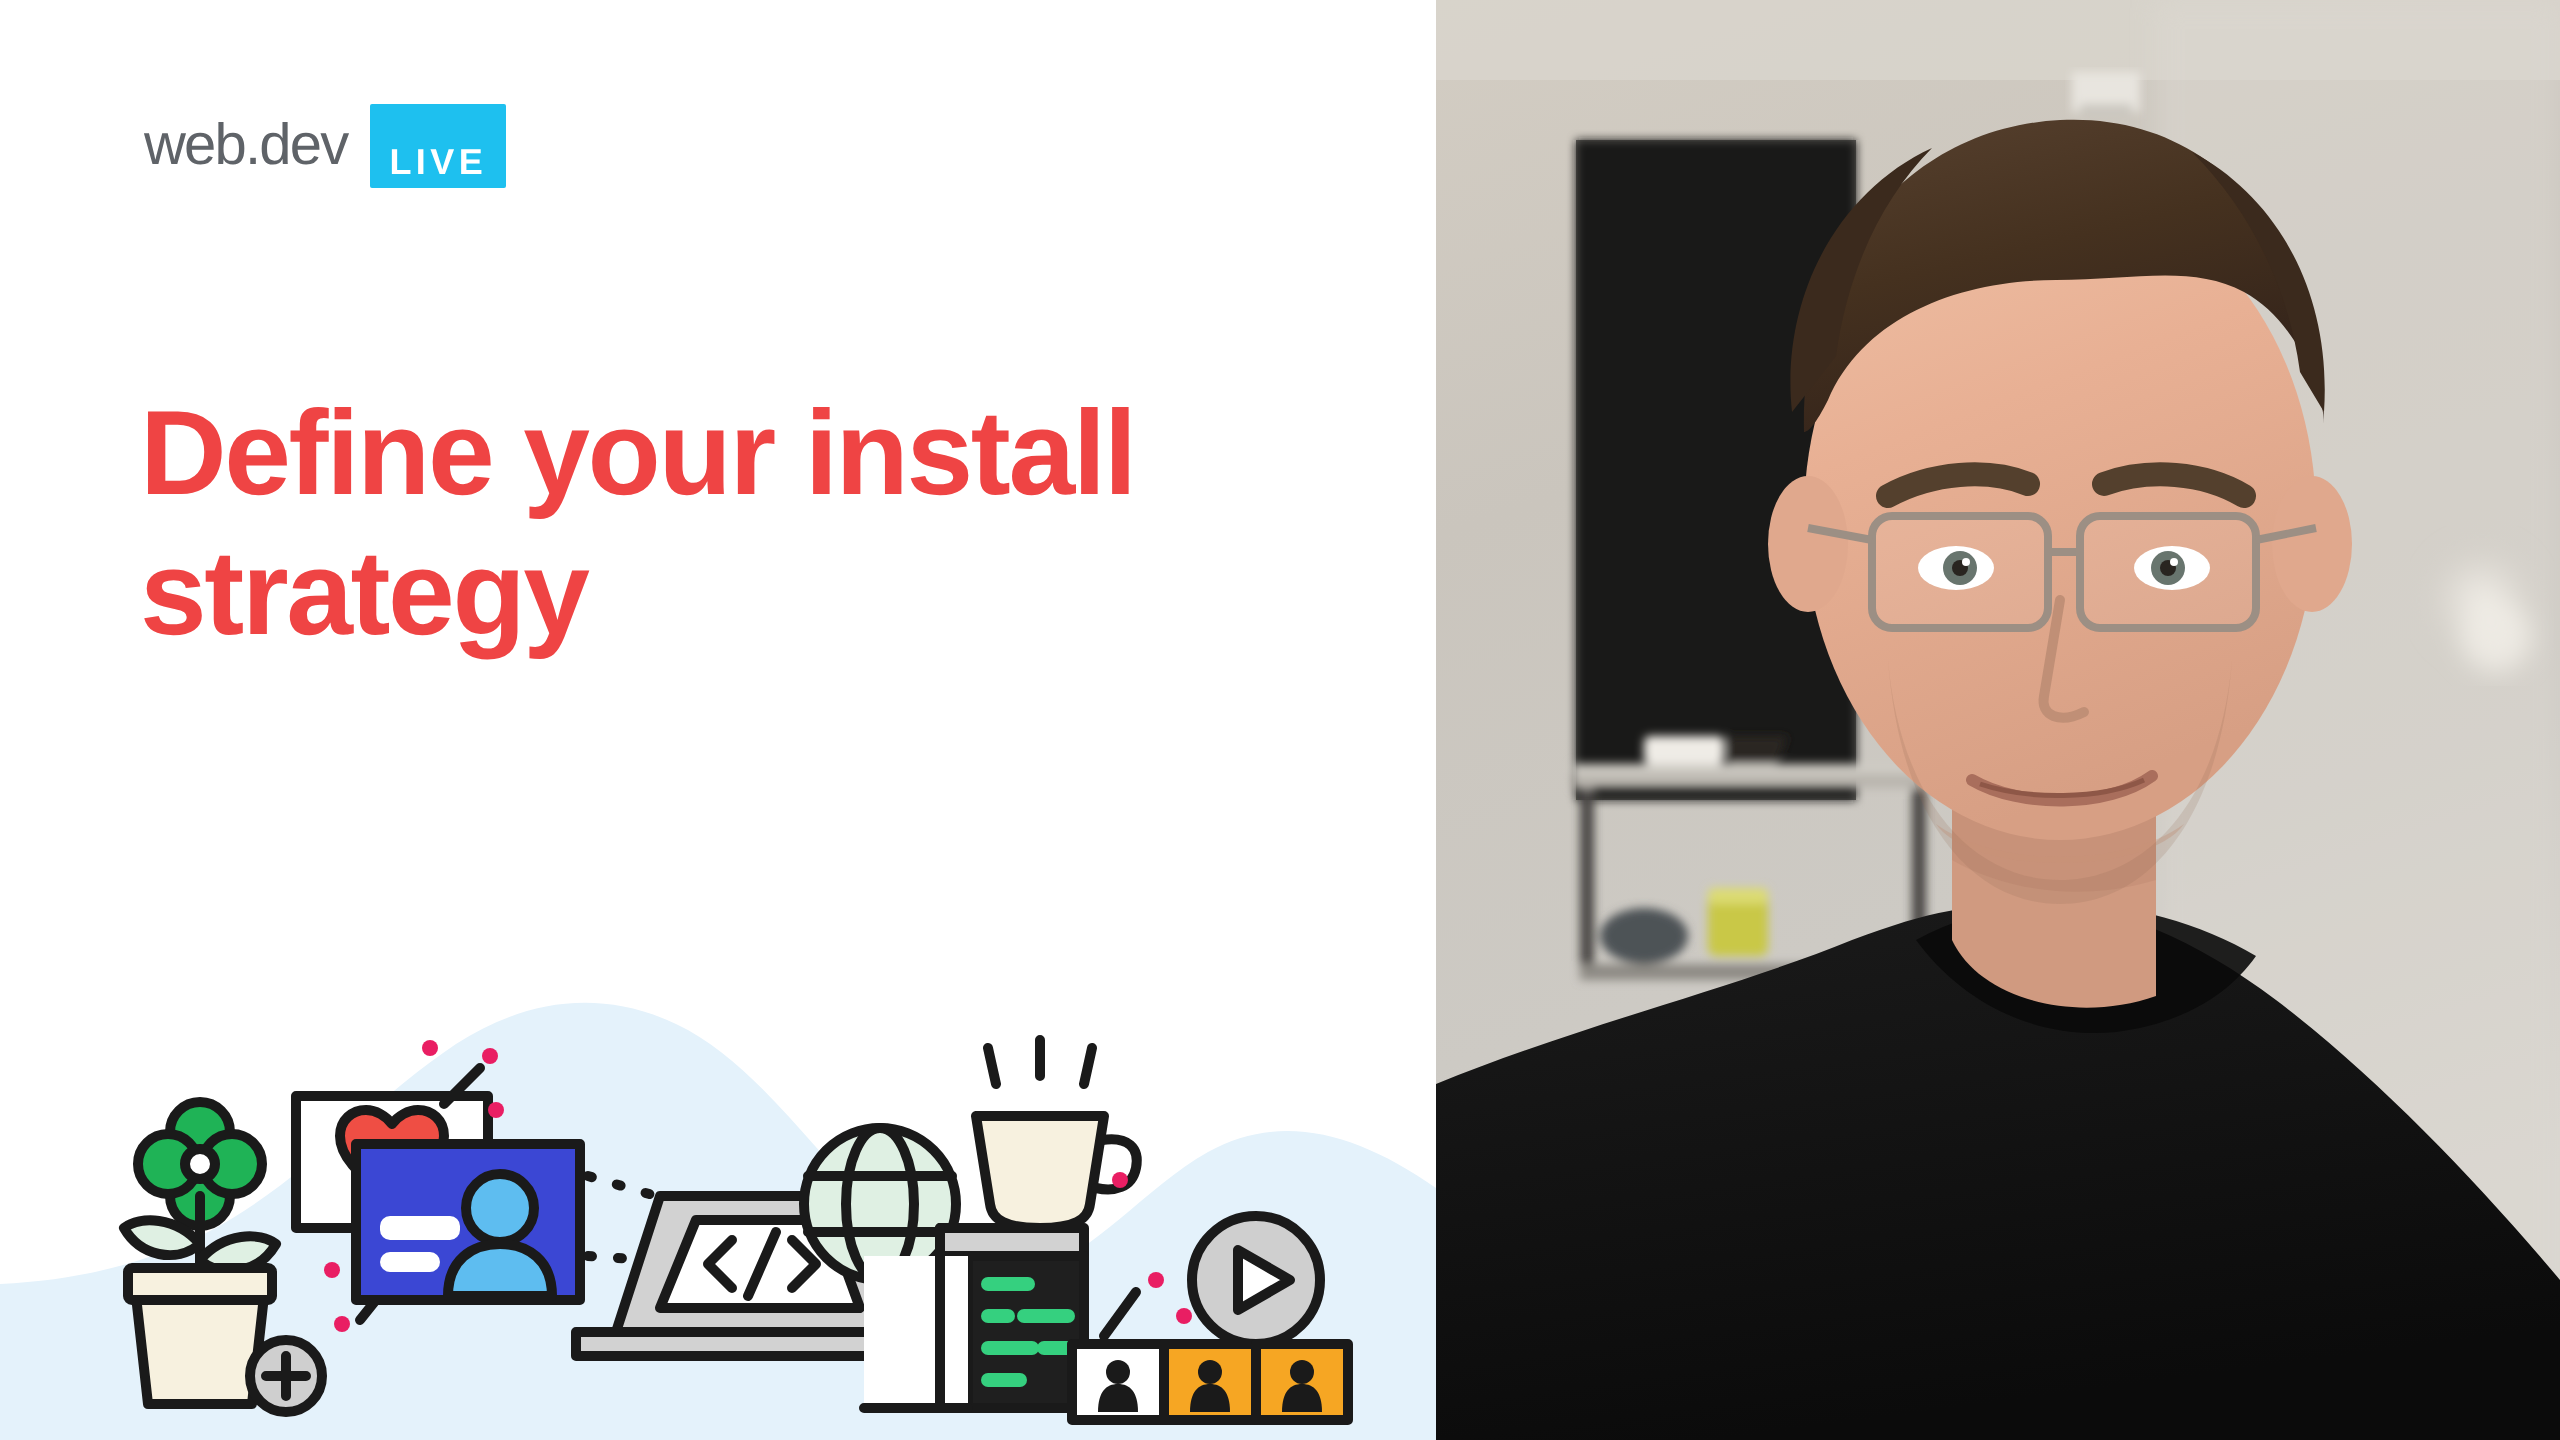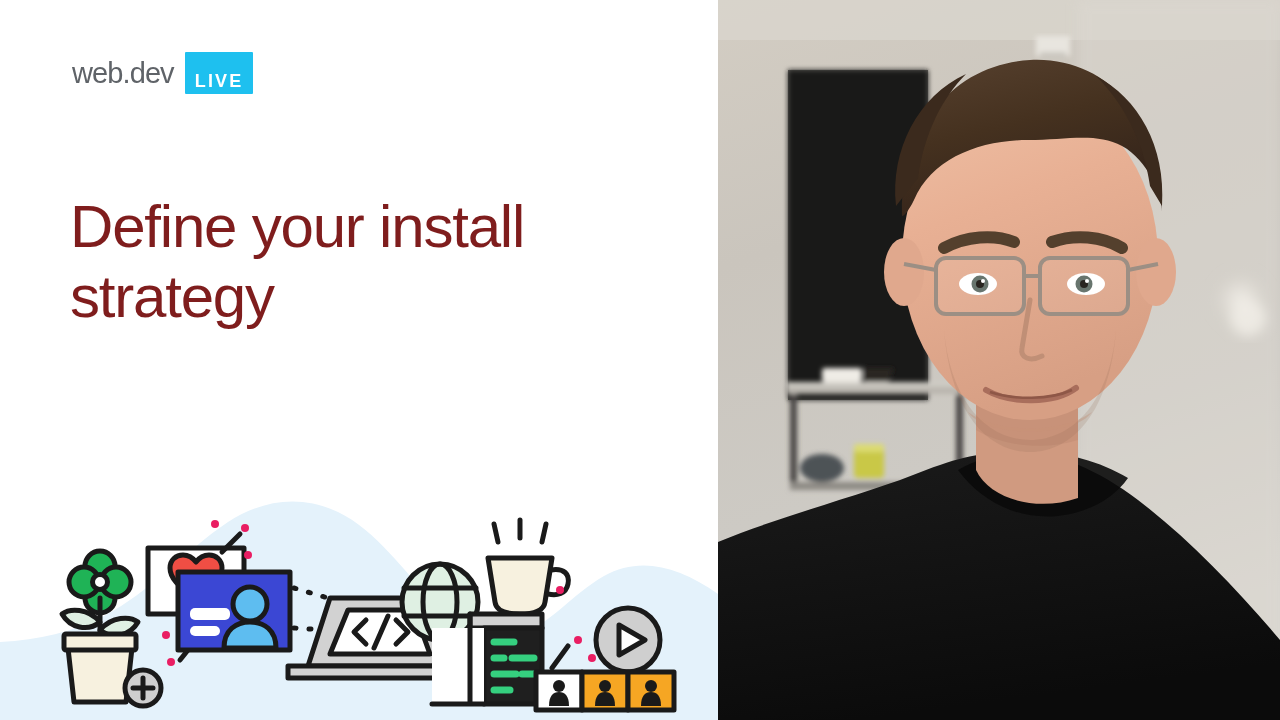--- a/index.html
+++ b/index.html
@@ -10,21 +10,21 @@
 
   
   .slide { position:relative; width:718px; height:720px; background:#ffffff; overflow:hidden; flex:0 0 718px; }
 
   .wave-layer { position:absolute; left:0; bottom:0; width:718px; height:230px; }
 
   .logo { position:absolute; left:72px; top:52px; display:flex; align-items:center; gap:11px; }
   .logo-word { font-size:29px; font-weight:400; letter-spacing:-0.9px; color:#5f6368; line-height:1; font-family:"Liberation Sans", sans-serif; }
   .logo-badge { background:#1ec0ef; color:#ffffff; font-size:18px; font-weight:700; letter-spacing:2.2px; padding:20px 9px 4px 10px; line-height:1; border-radius:1px; }
 
-  .title { position:absolute; left:70px; top:192px; width:560px; font-size:60px; font-weight:400; line-height:1.16; color:#7f1d1d; letter-spacing:-1.2px; font-family:"Liberation Sans", sans-serif; }
+  .title { position:absolute; left:70px; top:192px; width:560px; font-size:60px; font-weight:700; line-height:1.16; color:#ef4444; letter-spacing:-1.2px; font-family:"Liberation Sans", sans-serif; }
 
   .illus { position:absolute; left:0; bottom:0; width:718px; height:240px; }
 
   
   .video { position:relative; flex:0 0 562px; width:562px; height:720px; overflow:hidden;
            background:linear-gradient(175deg,#cdc7bd 0%,#c9c3ba 28%,#c4c0b9 45%,#cfcbc4 62%,#d8d5cf 100%); }
   .vid-svg { position:absolute; inset:0; width:562px; height:720px; }
 </style>
 </head>
 <body>

